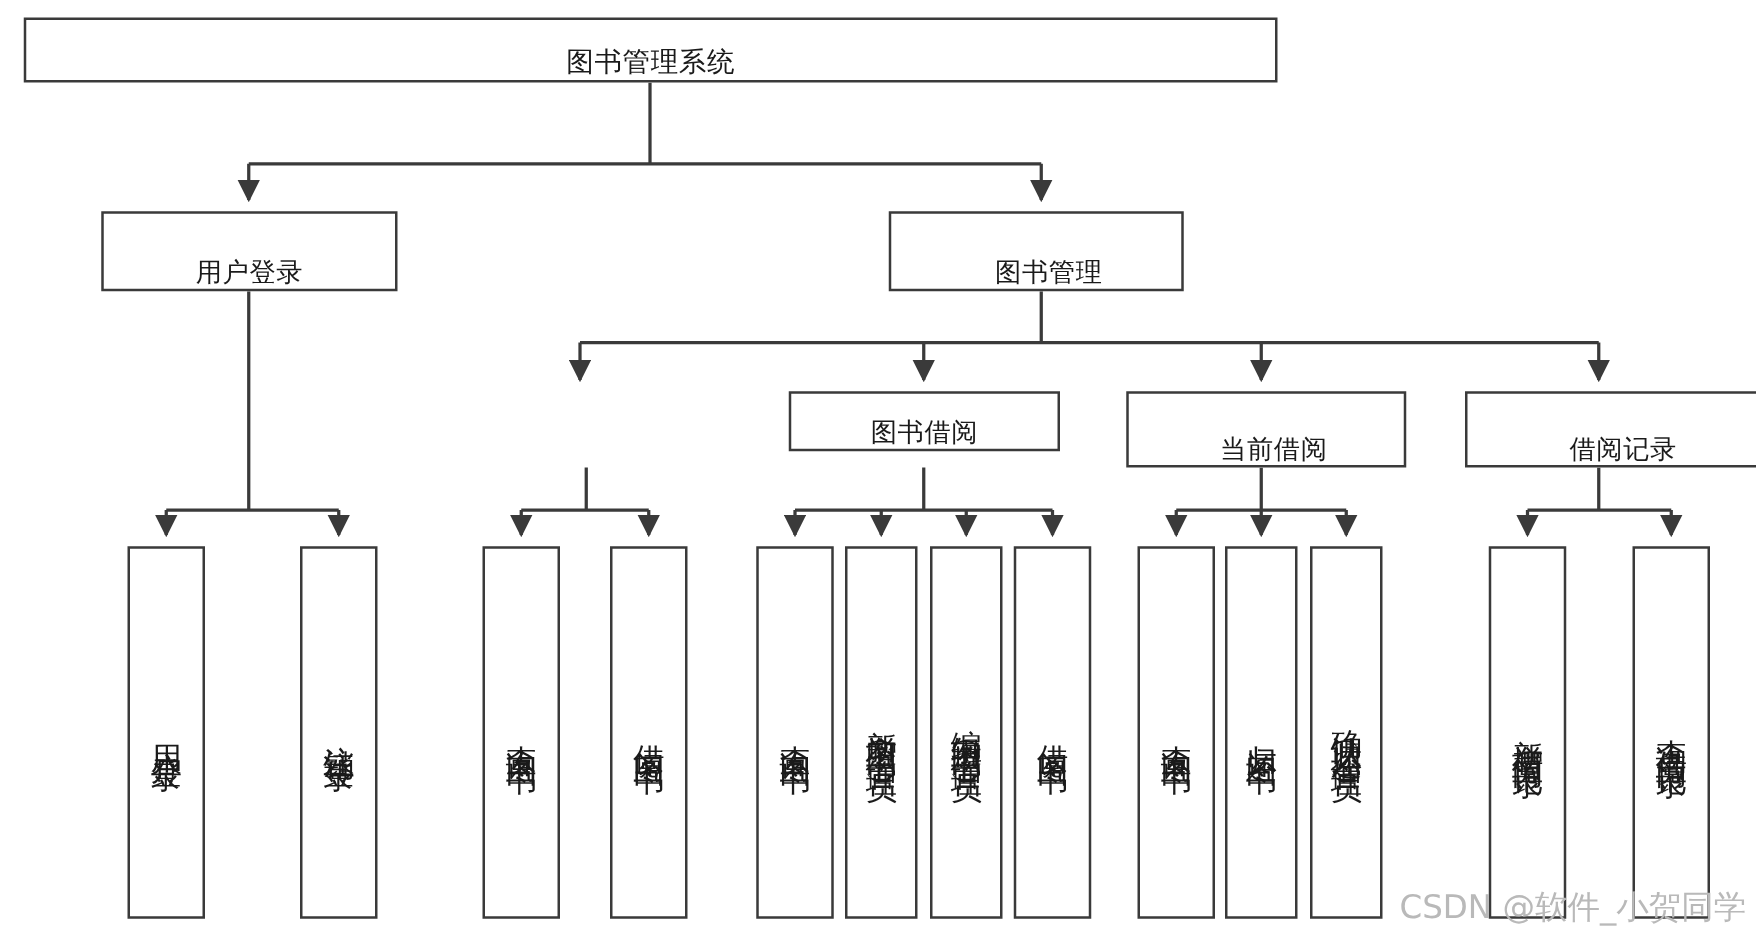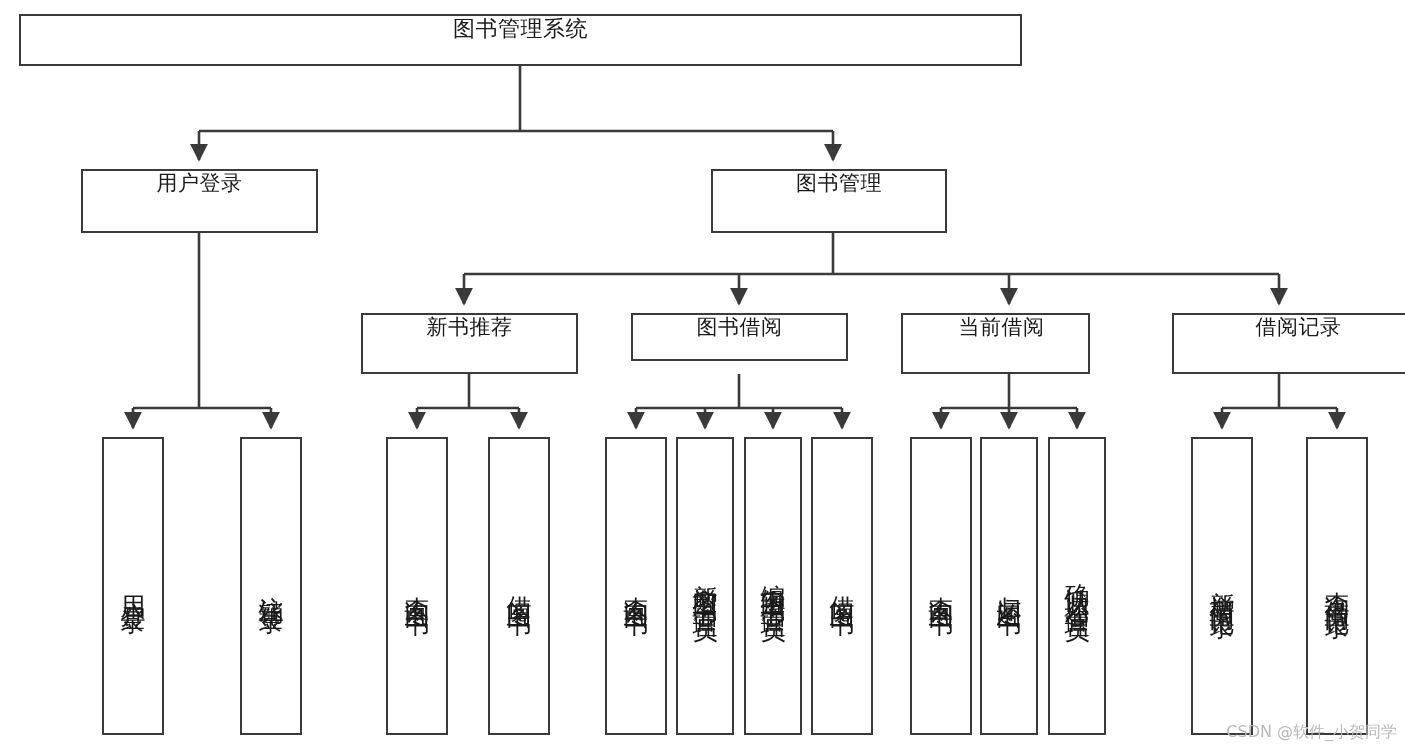--- a/index.html
+++ b/index.html
@@ -25,21 +25,21 @@
     width: 1405px;
     height: 747px;
     pointer-events: none;
   }
   .node {
     position: absolute;
     box-sizing: border-box;
     border: 2px solid #3a3a3a;
     background: #ffffff;
     display: flex;
-    align-items: flex-start;
+    align-items: flex-end;
     justify-content: center;
     color: #1a1a1a;
     z-index: 2;
   }
   .node-label {
     display: block;
     text-align: center;
     line-height: 1.18;
     letter-spacing: 0.5px;
   }
@@ -62,21 +62,21 @@
     font-size: 25px;
     line-height: 1.0;
     letter-spacing: 5px;
     white-space: nowrap;
     text-align: center;
   }
   .watermark {
     position: absolute;
     right: 8px;
     bottom: 4px;
-    font-size: 16px;
+    font-size: 26px;
     color: #b9b9b9;
     white-space: nowrap;
     z-index: 3;
     font-family: "DejaVu Sans", "Liberation Sans", sans-serif;
   }
 </style>
 </head>
 <body>
 
 <div id="canvas">
@@ -135,27 +135,24 @@
     <span class="node-label">图书管理系统</span>
   </div>
 
   <div class="node horiz" style="left:81px; top:169px; width:237px; height:64px;">
     <span class="node-label">用户登录</span>
   </div>
   <div class="node horiz" style="left:711px; top:169px; width:236px; height:64px;padding-left:20px;">
     <span class="node-label">图书管理</span>
   </div>
 
-  <div class="node horiz" style="left:361px; top:313px; width:217px; height:61px;">
-    <span class="node-label">新书推荐</span>
-  </div>
   <div class="node horiz" style="left:631px; top:313px; width:217px; height:48px;">
     <span class="node-label">图书借阅</span>
   </div>
-  <div class="node horiz" style="left:901px; top:313px; width:189px; height:61px;padding-left:12px;">
+  <div class="node horiz" style="left:901px; top:313px; width:224px; height:61px;padding-left:12px;">
     <span class="node-label">当前借阅</span>
   </div>
   <div class="node horiz" style="left:1172px; top:313px; width:253px; height:61px;">
     <span class="node-label">借阅记录</span>
   </div>
 
   <div class="node vert" style="left:102px; top:437px; width:62px; height:298px;">
     <span class="node-label">用户登录</span>
   </div>
   <div class="node vert" style="left:240px; top:437px; width:62px; height:298px;">

